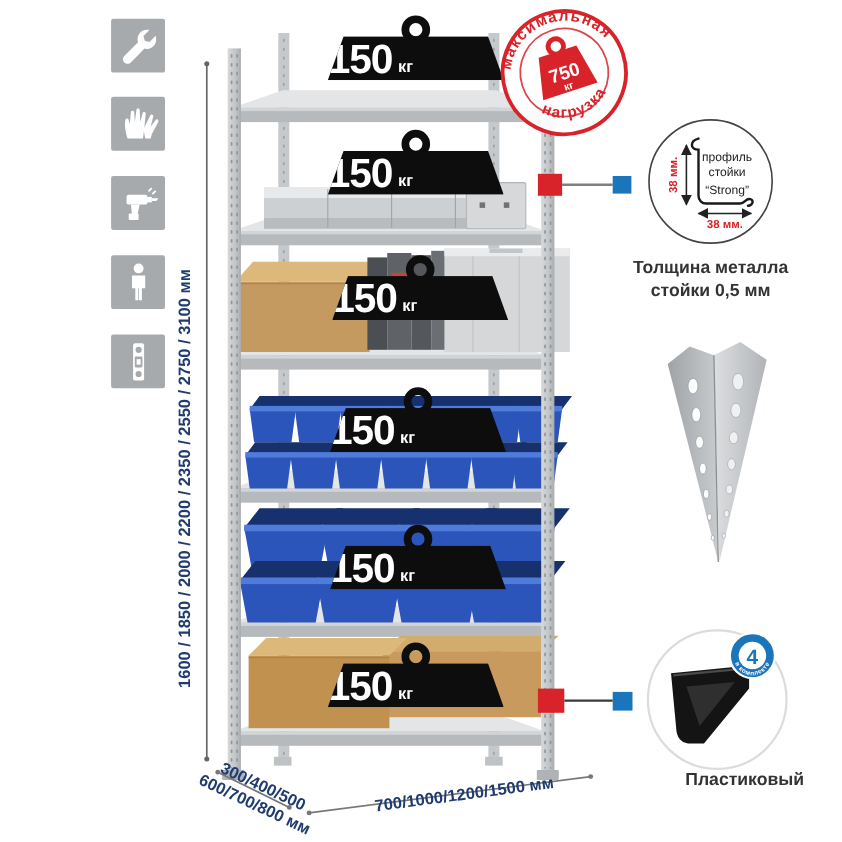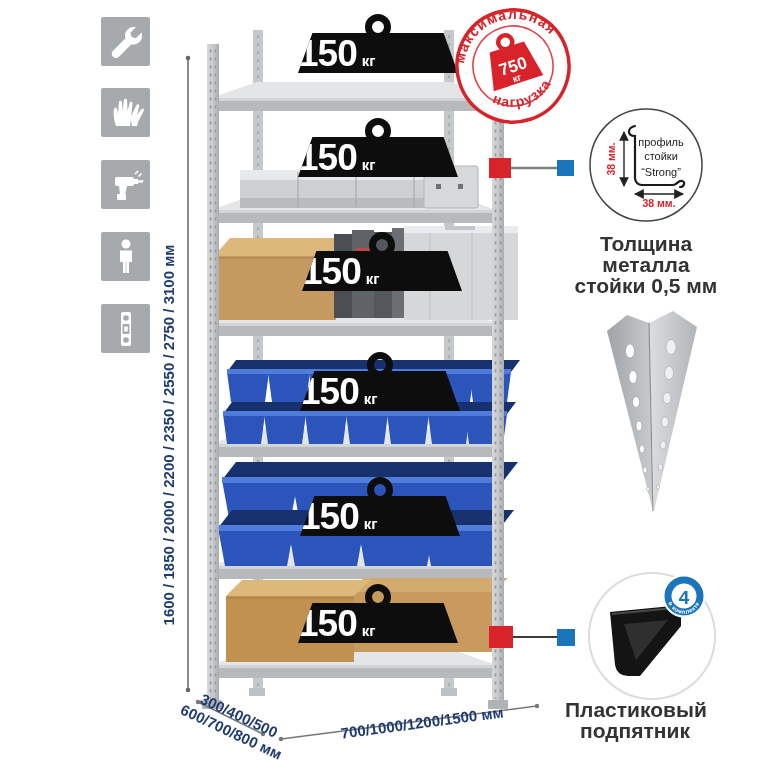--- a/index.html
+++ b/index.html
@@ -23,23 +23,23 @@
   .stamp{position:absolute;left:447px;top:0;width:132px;height:132px;transform:rotate(-18deg);z-index:8;}
 
   .navy{color:#1f3b70;font-weight:bold;font-size:15px;}
   .height-label{position:absolute;left:-150px;top:425px;width:640px;height:20px;text-align:center;
                 transform:rotate(-90deg);white-space:nowrap;}
   .depth-label{position:absolute;left:150px;top:706px;width:170px;text-align:center;line-height:18px;
                transform:rotate(25deg);}
   .width-label{position:absolute;left:302px;top:714px;width:240px;text-align:center;
                transform:rotate(-7.5deg);white-space:nowrap;}
 
-  .caption{position:absolute;text-align:center;font-size:21px;font-weight:bold;color:#333;line-height:21px;}
+  .caption{position:absolute;text-align:center;font-size:16px;font-weight:bold;color:#333;line-height:21px;}
   .cap-profile{left:566px;top:233px;width:160px;}
-  .cap-foot{left:565px;top:699px;width:140px;}
+  .cap-foot{left:607px;top:699px;width:140px;}
 
   svg{display:block;}
 </style>
 </head>
 <body>
 
 <div class="canvas">
 
   <div class="tile" style="top:17px">
     <svg width="48" height="48" viewBox="0 0 48 48">
@@ -375,21 +375,20 @@
       <circle r="12.5" fill="#fff"></circle>
       <text y="7.5" text-anchor="middle" font-size="19" font-weight="800" fill="#1b75bb">4</text>
       <path id="fbArc" d="M-15.5 7 A 16.5 16.5 0 0 0 15.5 7" fill="none"></path>
       <text font-size="5.8" font-weight="bold" fill="#fff" letter-spacing=".5">
         <textPath href="#fbArc" startOffset="50%" text-anchor="middle">в комплекте</textPath>
       </text>
     </g>
   </svg>
   <div class="caption cap-foot">
     <div>Пластиковый</div>
-    <div>подпятник</div>
   </div>
 
   <div class="height-label navy">1600 / 1850 / 2000 / 2200 / 2350 / 2550 / 2750 / 3100 мм</div>
   <div class="depth-label navy">
     <div>300/400/500</div>
     <div>600/700/800 мм</div>
   </div>
   <div class="width-label navy">700/1000/1200/1500 мм</div>
 
 </div>

